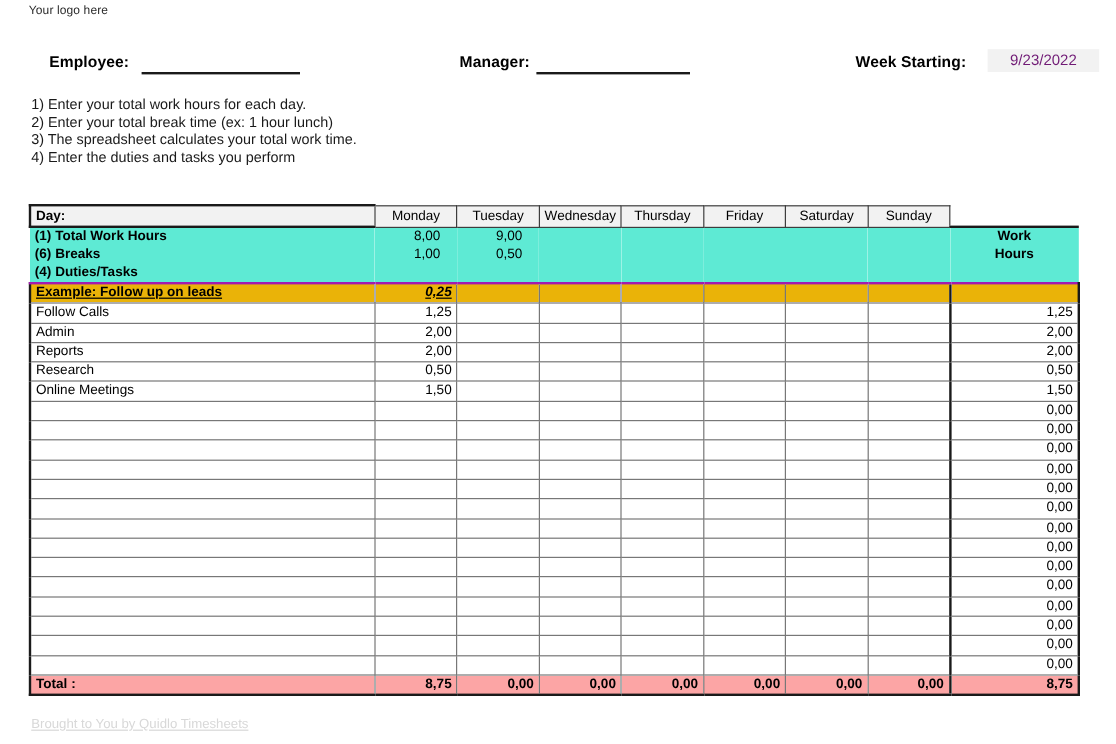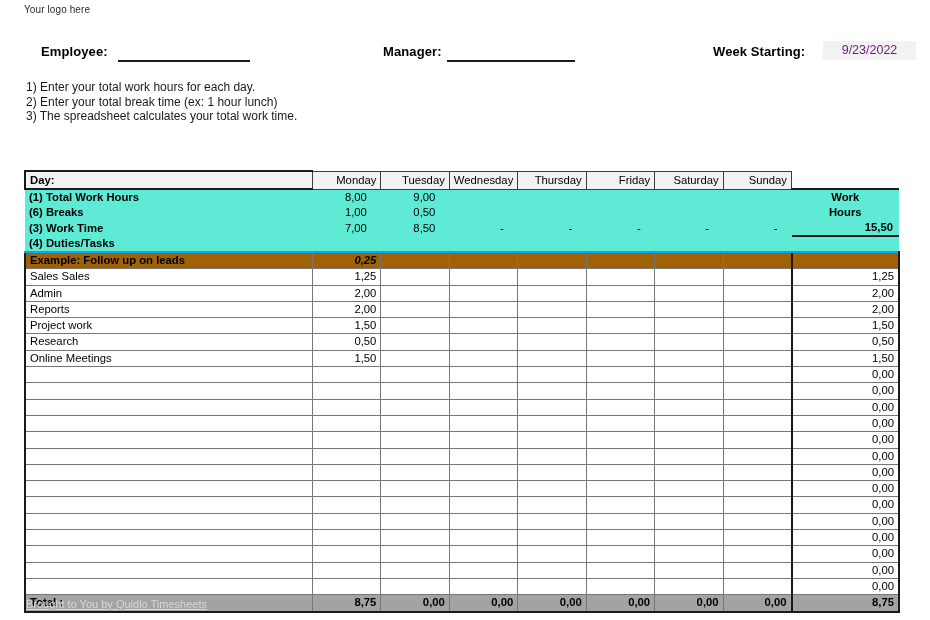--- a/index.html
+++ b/index.html
@@ -115,21 +115,21 @@
   
   tr.hdr td {
     background: #f2f2f2;
     border: 1px solid #3d3d3d;
     font-weight: bold;
     height: 16px;
     line-height: 16px;
     margin-left: 48px;
   }
   tr.hdr td.dow {
-    text-align: right;
+    text-align: center;
     font-weight: normal;
   }
   tr.hdr td.day-head {
     border-top: 2px solid #1a1a1a;
     border-left: 2px solid #1a1a1a;
     border-bottom: 2px solid #1a1a1a;
   }
   tr.hdr td.blank-head {
     background: #ffffff;
     border: none;
@@ -172,29 +172,30 @@
   }
   tr.task td.num { text-align: right; }
   tr.task td.total-cell {
     border-left: 2px solid #1a1a1a;
     border-right: 2px solid #1a1a1a;
     text-align: right;
   }
 
   
   tr.example td {
-    background: #a16207;
+    background: #eab308;
     font-weight: bold;
-    border-top: 2px solid #0ea5e9;
+    border-top: 2px solid #a21caf;
+    text-decoration: underline;
   }
   tr.example td.num { font-weight: bold; font-style: italic; margin-left: 32px; }
 
   
   tr.totalrow td {
-    background: #a3a3a3;
+    background: #fca5a5;
     font-weight: bold;
     border: 1px solid #777777;
     border-bottom: 2px solid #1a1a1a;
   }
   tr.totalrow td.day-cell { border-left: 2px solid #1a1a1a; text-align: left; }
   tr.totalrow td.num { text-align: right; }
   tr.totalrow td.total-cell {
     border-left: 2px solid #1a1a1a;
     border-right: 2px solid #1a1a1a;
     text-align: right;
@@ -225,20 +226,21 @@
     <div class="ident-label" id="mgr-label">Manager:</div>
     <div class="ident-rule" id="mgr-rule"></div>
     <div class="ident-label" id="week-label">Week Starting:</div>
     <div class="week-value">9/23/2022</div>
   </div>
 
   <div class="instructions">
     <div>1) Enter your total work hours for each day.</div>
     <div>2) Enter your total break time (ex: 1 hour lunch)</div>
     <div>3) The spreadsheet calculates your total work time.</div>
+    <div>4) Enter the duties and tasks you perform</div>
   </div>
 
   <table class="sheet">
     <colgroup>
       <col class="c-day">
         <col class="c-dow">
         <col class="c-dow">
         <col class="c-dow">
       <col class="c-dow">
         <col class="c-dow">
@@ -274,31 +276,20 @@
           <td class="num">1,00</td>
           <td class="num">0,50</td>
           <td class="num"></td>
           <td class="num"></td>
           <td class="num"></td>
           <td class="num"></td>
           <td class="num"></td>
           <td class="wh-box">Hours</td>
         </tr>
         <tr class="summary">
-          <td class="lbl">(3) Work Time</td>
-          <td class="num">7,00</td>
-          <td class="num">8,50</td>
-          <td class="num">-</td>
-          <td class="num">-</td>
-          <td class="num">-</td>
-          <td class="num">-</td>
-          <td class="num">-</td>
-          <td class="wh-box bottom">15,50</td>
-        </tr>
-        <tr class="summary">
           <td class="lbl">(4) Duties/Tasks</td>
           <td class="num"></td>
           <td class="num"></td>
           <td class="num"></td>
           <td class="num"></td>
           <td class="num"></td>
           <td class="num"></td>
           <td class="num"></td>
           <td class="wh-empty"></td>
         </tr>
@@ -307,21 +298,21 @@
           <td class="num">0,25</td>
           <td class="num"></td>
           <td class="num"></td>
           <td class="num"></td>
           <td class="num"></td>
           <td class="num"></td>
           <td class="num"></td>
           <td class="total-cell"></td>
         </tr>
         <tr class="task">
-          <td class="day-cell">Sales Sales</td>
+          <td class="day-cell">Follow Calls</td>
           <td class="num">1,25</td>
           <td class="num"></td>
           <td class="num"></td>
           <td class="num"></td>
           <td class="num"></td>
           <td class="num"></td>
           <td class="num"></td>
           <td class="total-cell">1,25</td>
         </tr>
         <tr class="task">
@@ -338,31 +329,20 @@
         <tr class="task">
           <td class="day-cell">Reports</td>
           <td class="num">2,00</td>
           <td class="num"></td>
           <td class="num"></td>
           <td class="num"></td>
           <td class="num"></td>
           <td class="num"></td>
           <td class="num"></td>
           <td class="total-cell">2,00</td>
-        </tr>
-        <tr class="task">
-          <td class="day-cell">Project work</td>
-          <td class="num">1,50</td>
-          <td class="num"></td>
-          <td class="num"></td>
-          <td class="num"></td>
-          <td class="num"></td>
-          <td class="num"></td>
-          <td class="num"></td>
-          <td class="total-cell">1,50</td>
         </tr>
         <tr class="task">
           <td class="day-cell">Research</td>
           <td class="num">0,50</td>
           <td class="num"></td>
           <td class="num"></td>
           <td class="num"></td>
           <td class="num"></td>
           <td class="num"></td>
           <td class="num"></td>

